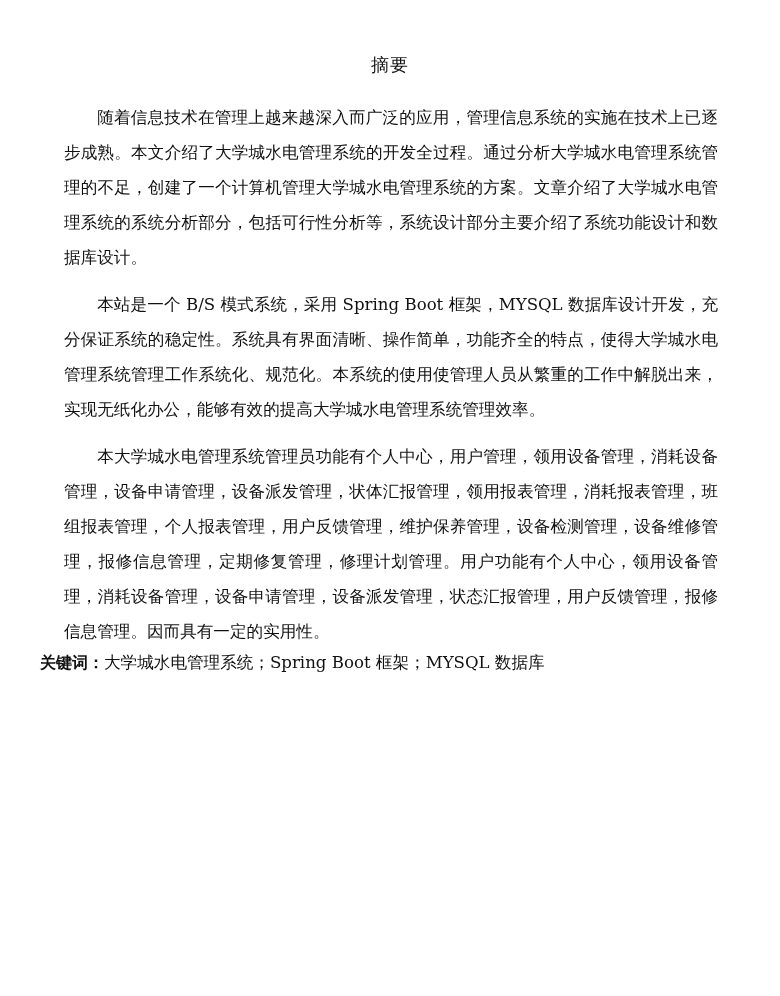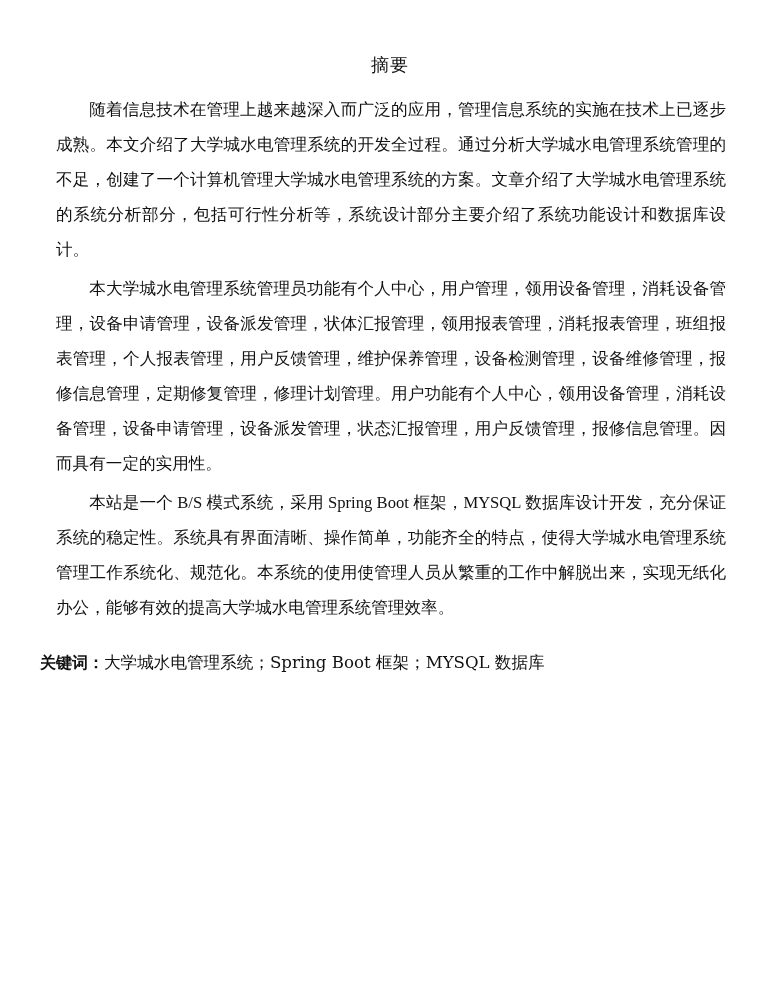--- a/index.html
+++ b/index.html
@@ -35,25 +35,24 @@
     }
     .body-text {
       position: absolute;
       left: 52px;
       width: 678px;
       top: 88px;
       font-size: 16.6px;
       line-height: 35px;
     }
     .para {
-      margin: 4px;
+      margin: 12px;
       text-indent: 2em;
       text-align: justify;
       text-justify: inter-character;
-      font-family: Liberation Serif, serif;
     }
     .para.first {
       
     }
     .keywords {
       position: absolute;
       left: 40px;
       top: 650px;
       width: 678px;
       font-size: 16.6px;
@@ -66,20 +65,20 @@
     }
   </style>
 </head>
 <body>
 
 <div class="page">
   <div class="title">摘要</div>
 
   <div class="body-text">
     <p class="para first">随着信息技术在管理上越来越深入而广泛的应用，管理信息系统的实施在技术上已逐步成熟。本文介绍了大学城水电管理系统的开发全过程。通过分析大学城水电管理系统管理的不足，创建了一个计算机管理大学城水电管理系统的方案。文章介绍了大学城水电管理系统的系统分析部分，包括可行性分析等，系统设计部分主要介绍了系统功能设计和数据库设计。</p>
+    <p class="para">本站是一个 B/S 模式系统，采用 Spring Boot 框架，MYSQL 数据库设计开发，充分保证系统的稳定性。系统具有界面清晰、操作简单，功能齐全的特点，使得大学城水电管理系统管理工作系统化、规范化。本系统的使用使管理人员从繁重的工作中解脱出来，实现无纸化办公，能够有效的提高大学城水电管理系统管理效率。</p>
     <p class="para">本大学城水电管理系统管理员功能有个人中心，用户管理，领用设备管理，消耗设备管理，设备申请管理，设备派发管理，状体汇报管理，领用报表管理，消耗报表管理，班组报表管理，个人报表管理，用户反馈管理，维护保养管理，设备检测管理，设备维修管理，报修信息管理，定期修复管理，修理计划管理。用户功能有个人中心，领用设备管理，消耗设备管理，设备申请管理，设备派发管理，状态汇报管理，用户反馈管理，报修信息管理。因而具有一定的实用性。</p>
-    <p class="para">本站是一个 B/S 模式系统，采用 Spring Boot 框架，MYSQL 数据库设计开发，充分保证系统的稳定性。系统具有界面清晰、操作简单，功能齐全的特点，使得大学城水电管理系统管理工作系统化、规范化。本系统的使用使管理人员从繁重的工作中解脱出来，实现无纸化办公，能够有效的提高大学城水电管理系统管理效率。</p>
   </div>
 
   <div class="keywords">
     <span class="kw-label">关键词：</span><span>大学城水电管理系统；Spring Boot 框架；MYSQL 数据库</span>
   </div>
 </div>
 
 </body></html>

